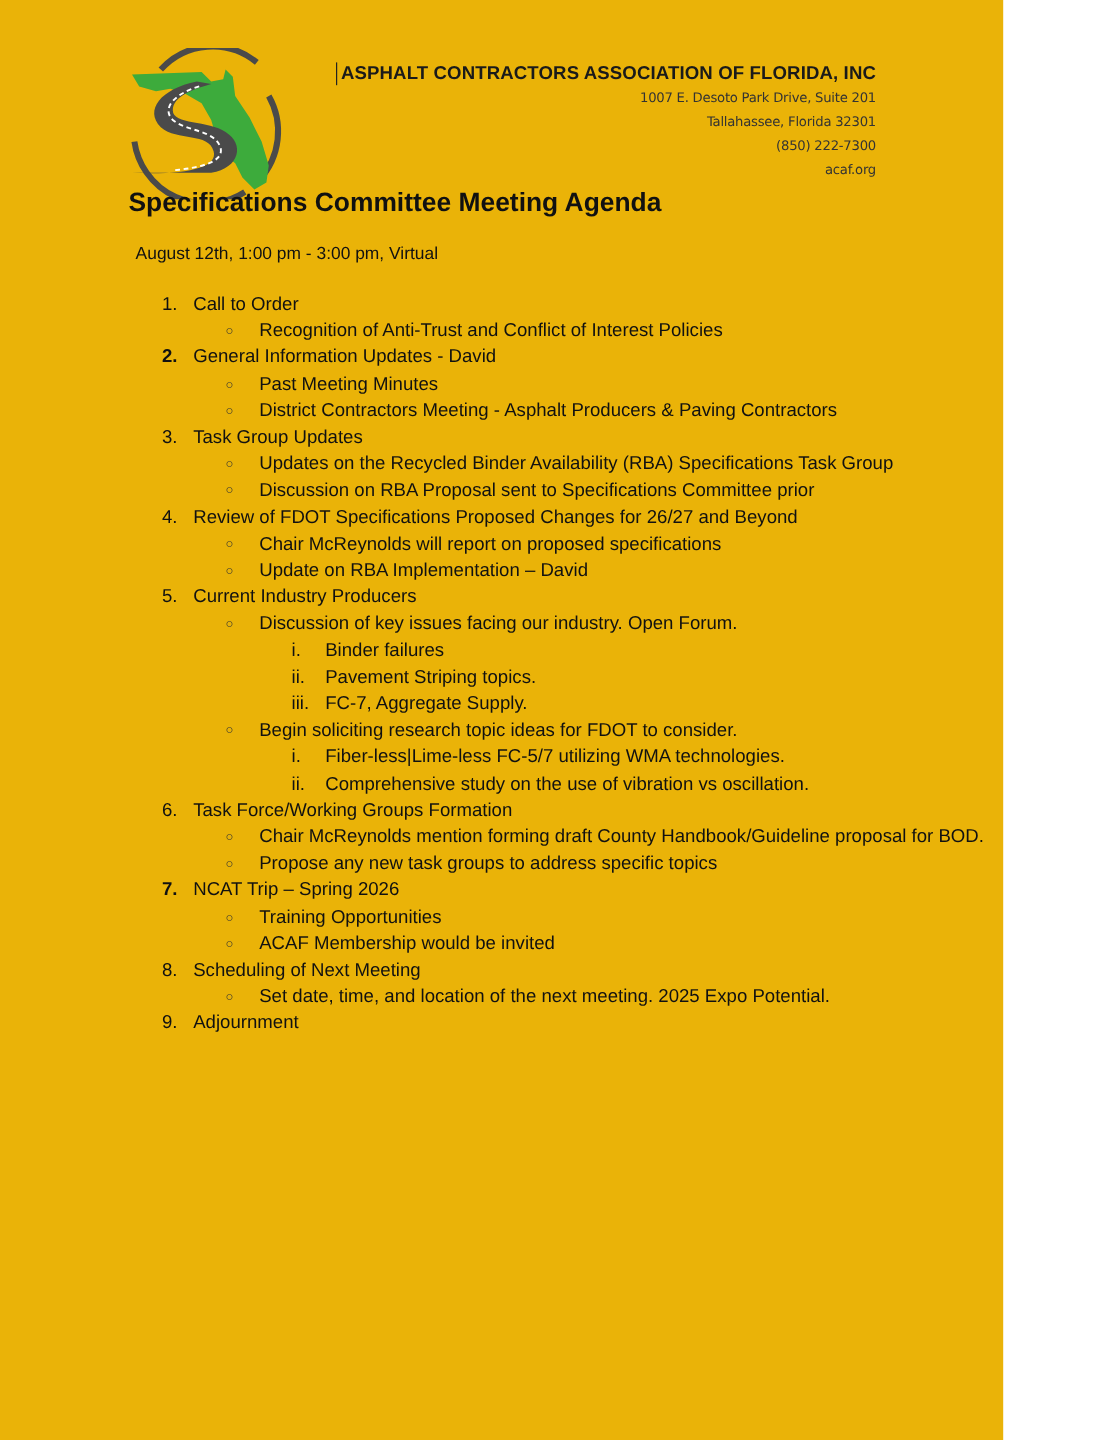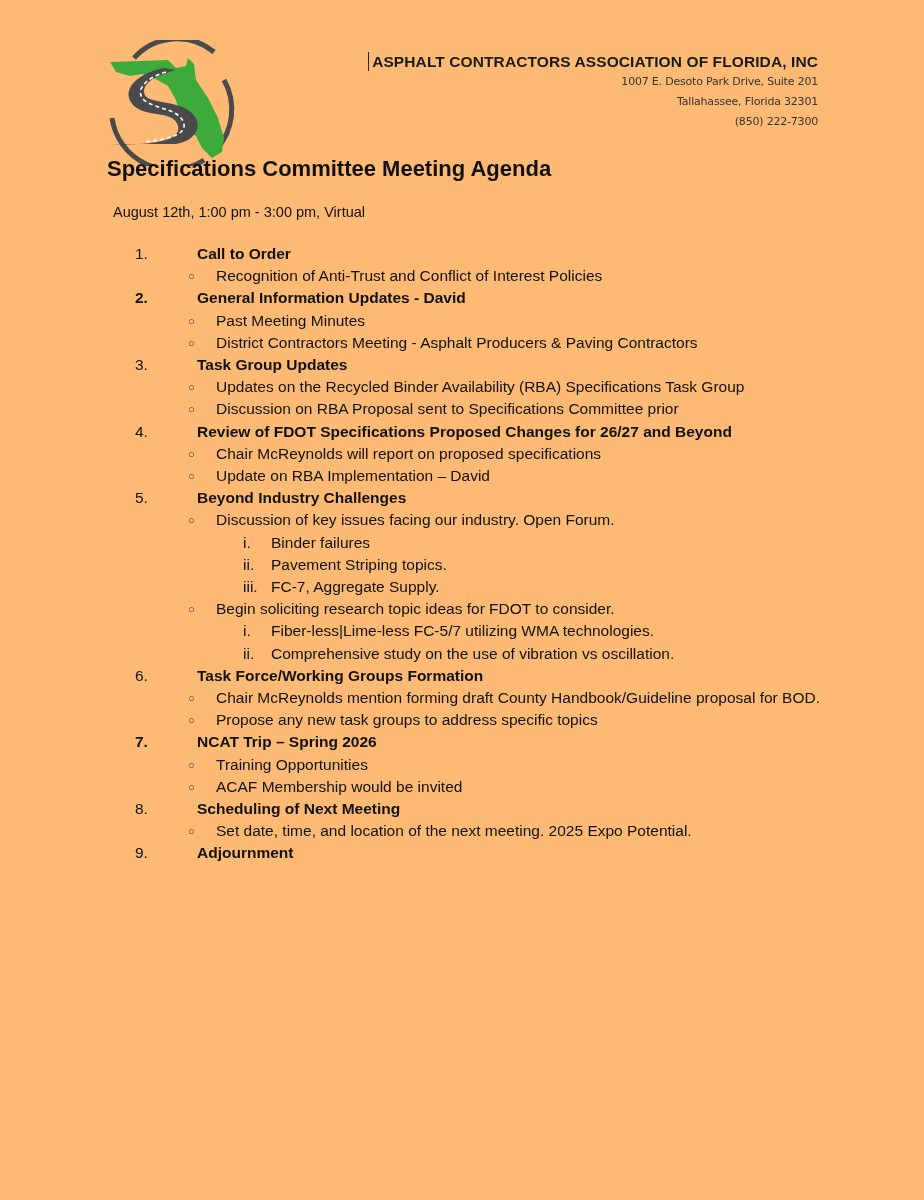--- a/index.html
+++ b/index.html
@@ -1,38 +1,38 @@
 <!DOCTYPE html>
 <html><head>
 <meta charset="utf-8">
 <style>
   html, body { margin: 0; padding: 0; background: #ffffff; }
   body { width: 924px; height: 1200px; position: relative; overflow: hidden; color: #000; }
-  .page { position: absolute; left: 0; top: 0; width: 924px; height: 1200px; background: #fdba74; }
+  .page { position: absolute; left: 0; top: 0; width: 836px; height: 1200px; background: #eab308; }
 
   .logo { position: absolute; left: 104px; top: 40px; width: 136px; height: 126px; }
 
   .org { position: absolute; right: 106px; top: 52px; text-align: right;
          font-family: "DejaVu Sans", sans-serif; color: #222; }
   .org-name { font-family: "Liberation Sans", sans-serif; font-weight: bold; font-size: 15.5px;
               letter-spacing: 0.1px; color: #1a1a1a; line-height: 20px; position: relative; }
   .org-name .cursor { position: absolute; left: -4px; top: 0; width: 1px; height: 19px; background: #222; }
   .org-line { font-size: 11px; line-height: 20px; color: #333; font-family: "DejaVu Sans", sans-serif; letter-spacing: -0.2px; }
 
   .title { position: absolute; left: 107px; top: 156px; font-family: "Liberation Sans", sans-serif;
            font-weight: bold; font-size: 22px; color: #111; }
   .subtitle { position: absolute; left: 113px; top: 204px; font-family: "Liberation Sans", sans-serif;
               font-size: 14.5px; color: #111; }
 
   .agenda { position: absolute; left: 135px; top: 243px; width: 700px;
             font-family: "Liberation Sans", sans-serif; font-size: 15.5px; color: #111; }
   .item { position: relative; padding-left: 26px; line-height: 22.2px; }
   .item .num { position: absolute; left: 0; top: 0; }
   .item .num.bold { font-weight: bold; }
-  .item .label { font-weight: bold; margin-left: 36px; }
+  .item .label { font-weight: normal; }
   .sub { position: relative; padding-left: 81px; line-height: 22.2px; }
   .sub .bullet { position: absolute; left: 53px; top: 0; font-size: 11px; color: #333; }
   .subsub { position: relative; padding-left: 136px; line-height: 22.2px; }
   .subsub .roman { position: absolute; left: 108px; top: 0; }
 </style>
 </head>
 <body>
 
 <div class="page">
 
@@ -49,38 +49,39 @@
   </svg>
 
   <div class="org">
     <div class="org-name">
       <span class="cursor"></span>
       <span>ASPHALT CONTRACTORS ASSOCIATION OF FLORIDA, INC</span>
     </div>
     <div class="org-line">1007 E. Desoto Park Drive, Suite 201</div>
     <div class="org-line">Tallahassee, Florida 32301</div>
     <div class="org-line">(850) 222-7300</div>
+    <div class="org-line">acaf.org</div>
   </div>
 
   <div class="title">Specifications Committee Meeting Agenda</div>
   <div class="subtitle">August 12th, 1:00 pm - 3:00 pm, Virtual</div>
 
   <div class="agenda" id="agenda">
       <div class="item"><span class="num">1.</span><span class="label">Call to Order</span></div>
       <div class="sub"><span class="bullet">○</span><span>Recognition of Anti-Trust and Conflict of Interest Policies</span></div>
       <div class="item"><span class="num bold">2.</span><span class="label">General Information Updates - David</span></div>
       <div class="sub"><span class="bullet">○</span><span>Past Meeting Minutes</span></div>
       <div class="sub"><span class="bullet">○</span><span>District Contractors Meeting - Asphalt Producers &amp; Paving Contractors</span></div>
       <div class="item"><span class="num">3.</span><span class="label">Task Group Updates</span></div>
       <div class="sub"><span class="bullet">○</span><span>Updates on the Recycled Binder Availability (RBA) Specifications Task Group</span></div>
       <div class="sub"><span class="bullet">○</span><span>Discussion on RBA Proposal sent to Specifications Committee prior</span></div>
       <div class="item"><span class="num">4.</span><span class="label">Review of FDOT Specifications Proposed Changes for 26/27 and Beyond</span></div>
       <div class="sub"><span class="bullet">○</span><span>Chair McReynolds will report on proposed specifications</span></div>
       <div class="sub"><span class="bullet">○</span><span>Update on RBA Implementation – David</span></div>
-      <div class="item"><span class="num">5.</span><span class="label">Beyond Industry Challenges</span></div>
+      <div class="item"><span class="num">5.</span><span class="label">Current Industry Producers</span></div>
       <div class="sub"><span class="bullet">○</span><span>Discussion of key issues facing our industry. Open Forum.</span></div>
       <div class="subsub"><span class="roman">i.</span><span>Binder failures</span></div>
       <div class="subsub"><span class="roman">ii.</span><span>Pavement Striping topics.</span></div>
       <div class="subsub"><span class="roman">iii.</span><span>FC-7, Aggregate Supply.</span></div>
       <div class="sub"><span class="bullet">○</span><span>Begin soliciting research topic ideas for FDOT to consider.</span></div>
       <div class="subsub"><span class="roman">i.</span><span>Fiber-less|Lime-less FC-5/7 utilizing WMA technologies.</span></div>
       <div class="subsub"><span class="roman">ii.</span><span>Comprehensive study on the use of vibration vs oscillation.</span></div>
       <div class="item"><span class="num">6.</span><span class="label">Task Force/Working Groups Formation</span></div>
       <div class="sub"><span class="bullet">○</span><span>Chair McReynolds mention forming draft County Handbook/Guideline proposal for BOD.</span></div>
       <div class="sub"><span class="bullet">○</span><span>Propose any new task groups to address specific topics</span></div>

